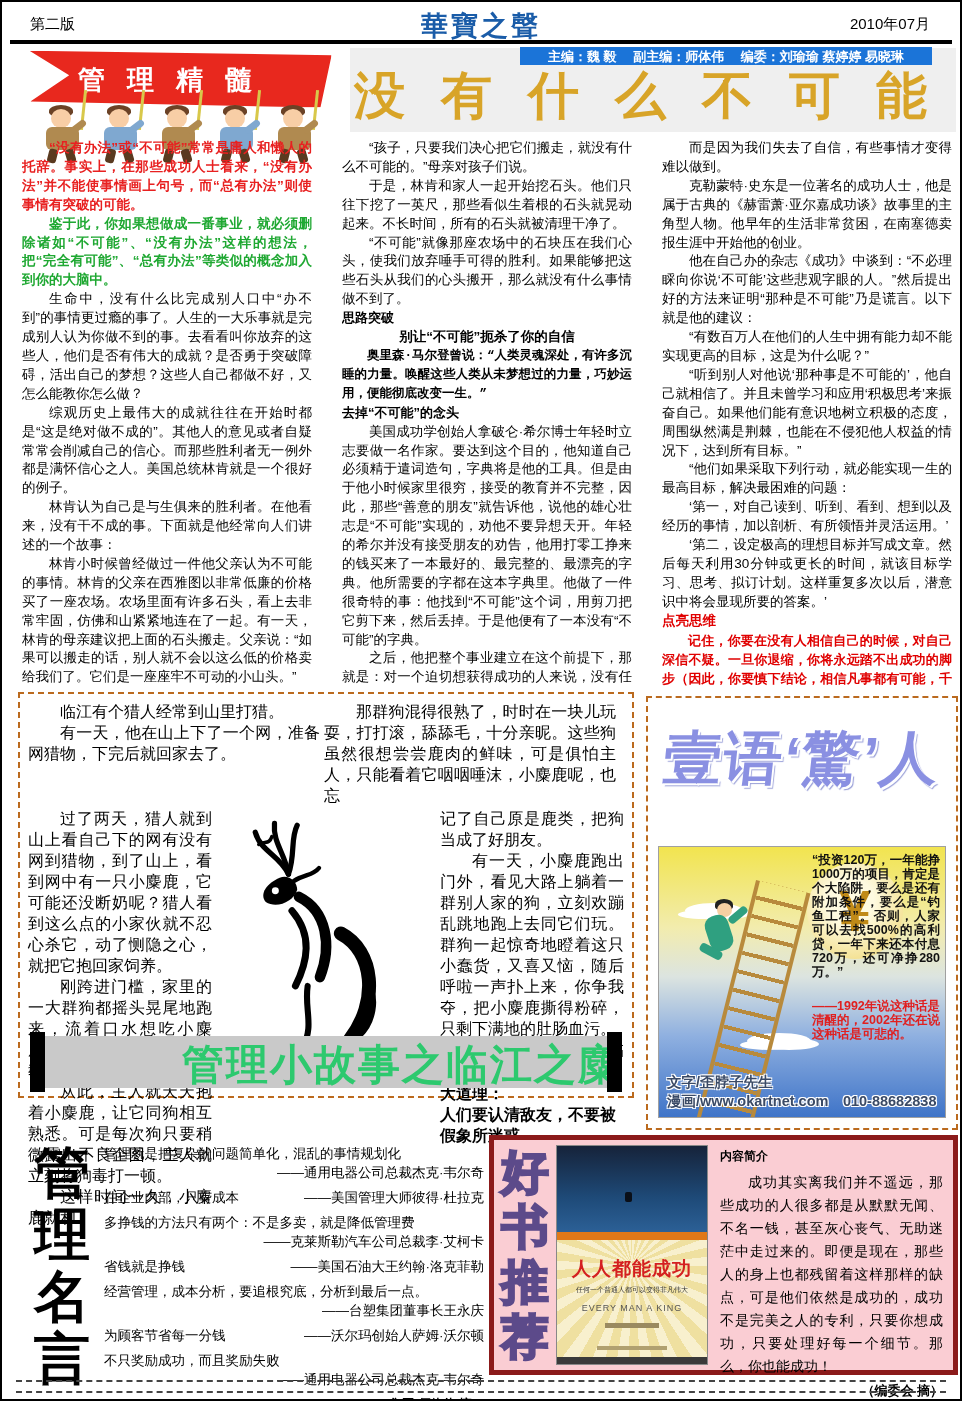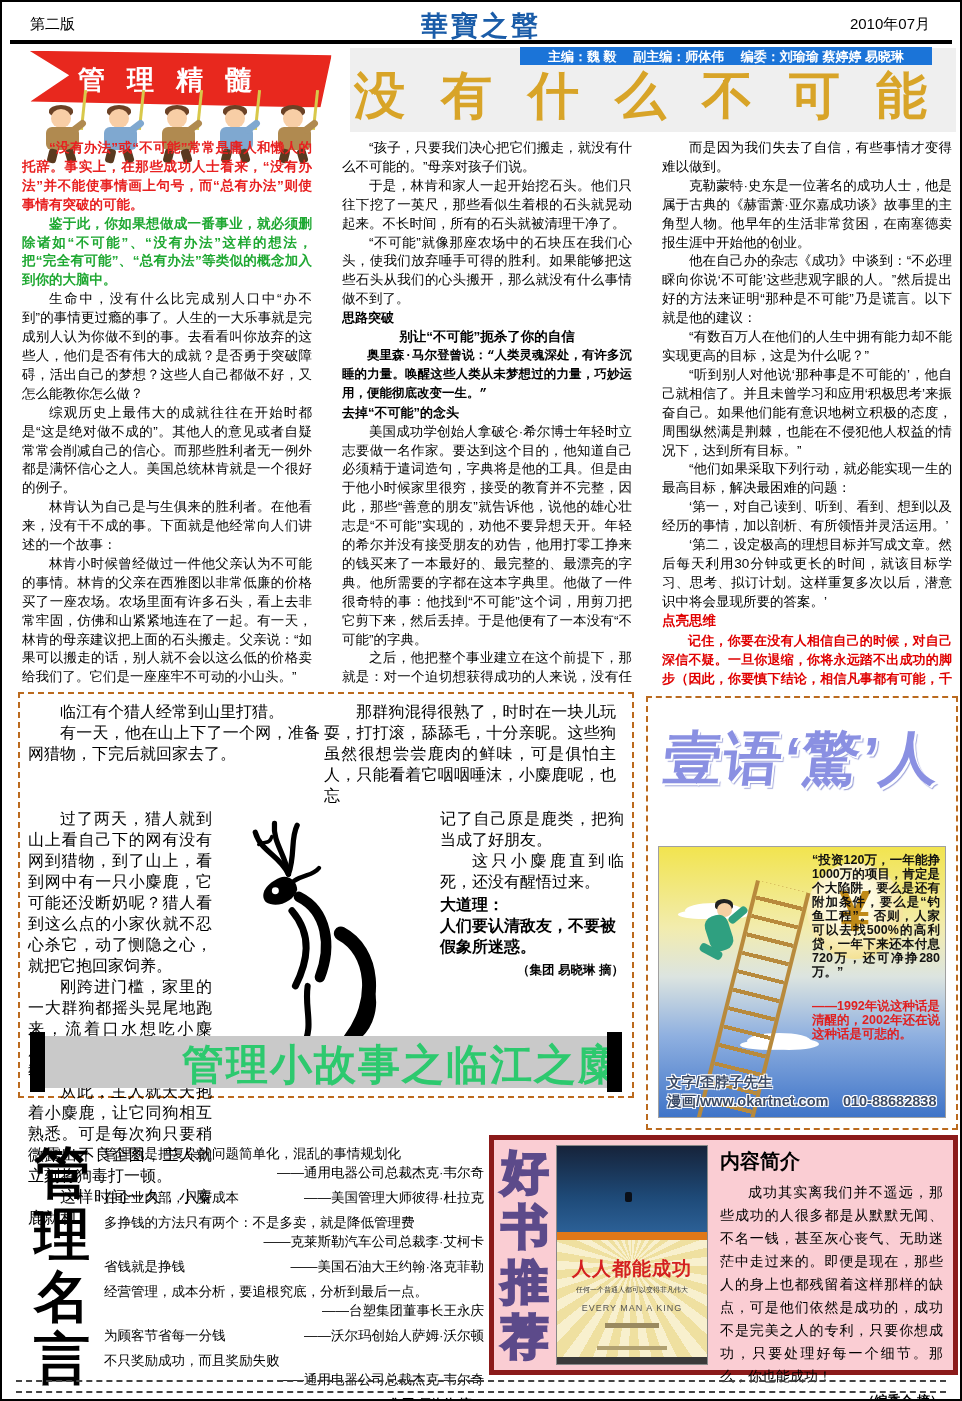--- a/index.html
+++ b/index.html
@@ -108,21 +108,21 @@
   .cover-band{height:8px;background:#E07818;}
   .cover-bottom{flex:1;position:relative;text-align:center;
         background:repeating-conic-gradient(from 0deg at 50% 20%,#F8F0CE 0 7deg,#EFE0A0 7deg 14deg);}
   .cover-cn{margin-top:16px;font-size:19px;font-weight:bold;color:#D42020;letter-spacing:1px;}
   .cover-sub{font-size:7px;color:#333;margin-top:3px;}
   .cover-en{font-size:9px;color:#555;letter-spacing:1px;margin-top:8px;}
   .cover-bar1{width:54px;height:5px;background:#9A8A60;margin:10px auto 0;}
   .cover-bar2{width:70px;height:4px;background:#B0A070;margin:18px auto 0;}
   .cover-foot{position:absolute;left:0;right:0;bottom:0;height:7px;background:#3A3A3A;}
   .b-intro{flex:1;padding:8px 10px 0 12px;}
-  .b-intro h4{margin:0 0 6px;font-size:20px;}
+  .b-intro h4{margin:0 0 6px;font-size:12px;}
   .b-intro .txt{font-size:14px;line-height:23px;text-align:justify;text-indent:2em;}
   .b-sign{text-align:right;font-weight:bold;font-size:13px;margin-top:4px;}
   
   .dash1{position:absolute;left:14px;right:14px;top:1378px;border-top:2px dashed #444;}
   .dash2{position:absolute;left:14px;right:14px;top:1389px;border-top:2px dashed #444;}
 </style>
 </head>
 <body>
 
 <div class="page">
@@ -254,20 +254,21 @@
           <path d="M152 196 C164 212 158 240 143 254" stroke-width="8"></path>
           <path d="M84 198 C80 226 92 242 78 270" stroke-width="7"></path>
           <path d="M128 260 C120 274 132 284 118 294" stroke-width="7"></path>
           <path d="M58 288 C100 298 150 294 188 282" stroke-width="6"></path>
         </g>
         <path d="M52 74 C38 80 28 92 36 102 C48 110 68 102 72 88 C72 78 62 70 52 74 Z" fill="#000"></path>
         <circle cx="47" cy="89" r="4" fill="#fff"></circle>
       </svg>
       <div class="bcol">
         <p class="p" style="text-indent:0;">记了自己原是鹿类，把狗当成了好朋友。</p>
+        <p class="p">有一天，小麋鹿跑出门外，看见大路上躺着一群别人家的狗，立刻欢蹦乱跳地跑上去同它们玩。群狗一起惊奇地瞪着这只小蠢货，又喜又恼，随后呼啦一声扑上来，你争我夺，把小麋鹿撕得粉碎，只剩下满地的肚肠血污。</p>
         <p class="p">这只小麋鹿直到临死，还没有醒悟过来。</p>
         <p class="moral-label">大道理：</p>
         <p class="moral">人们要认清敌友，不要被假象所迷惑。</p>
         <p class="story-sign">（集团 易晓琳 摘）</p>
       </div>
     </div>
     <div class="story-banner">
       <div class="bt">管理小故事之临江之麋</div>
     </div>
   </div>

